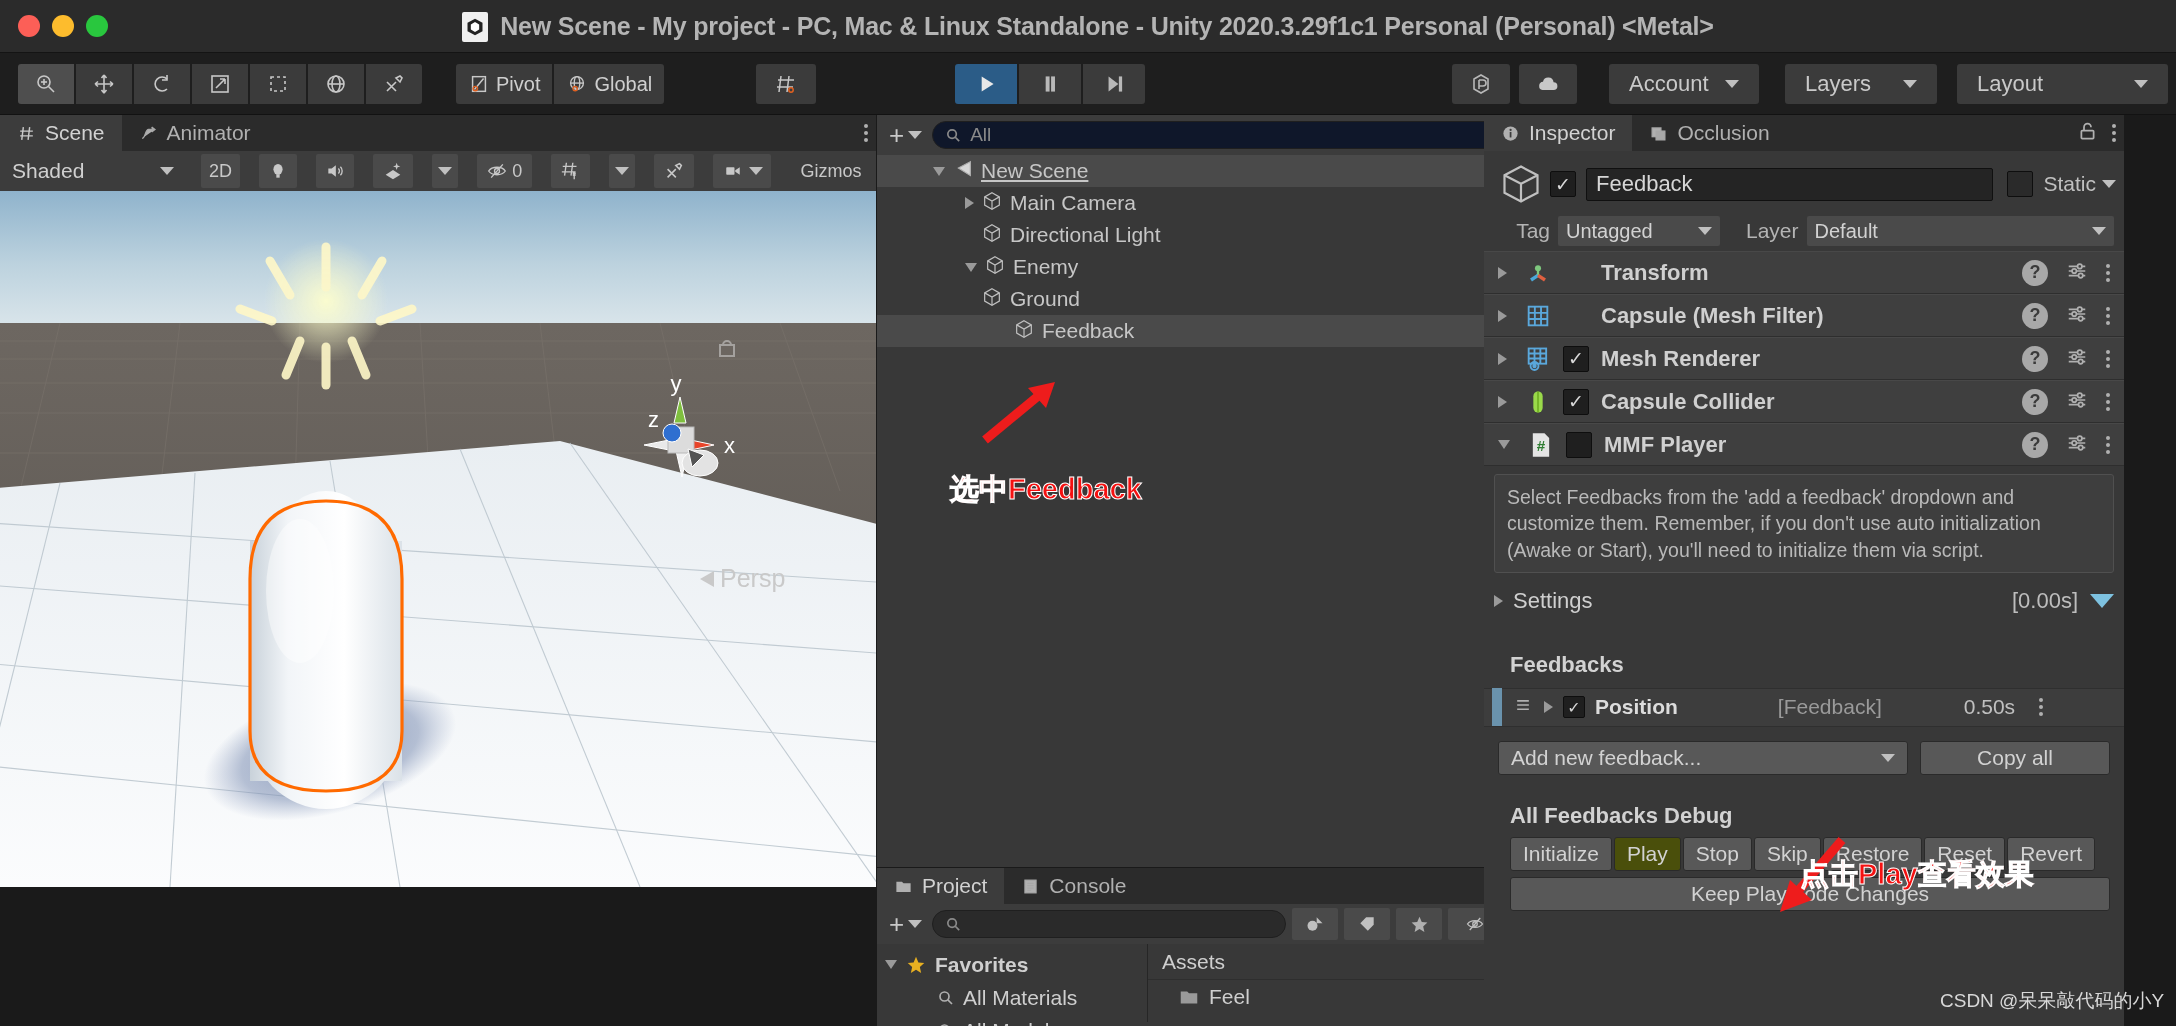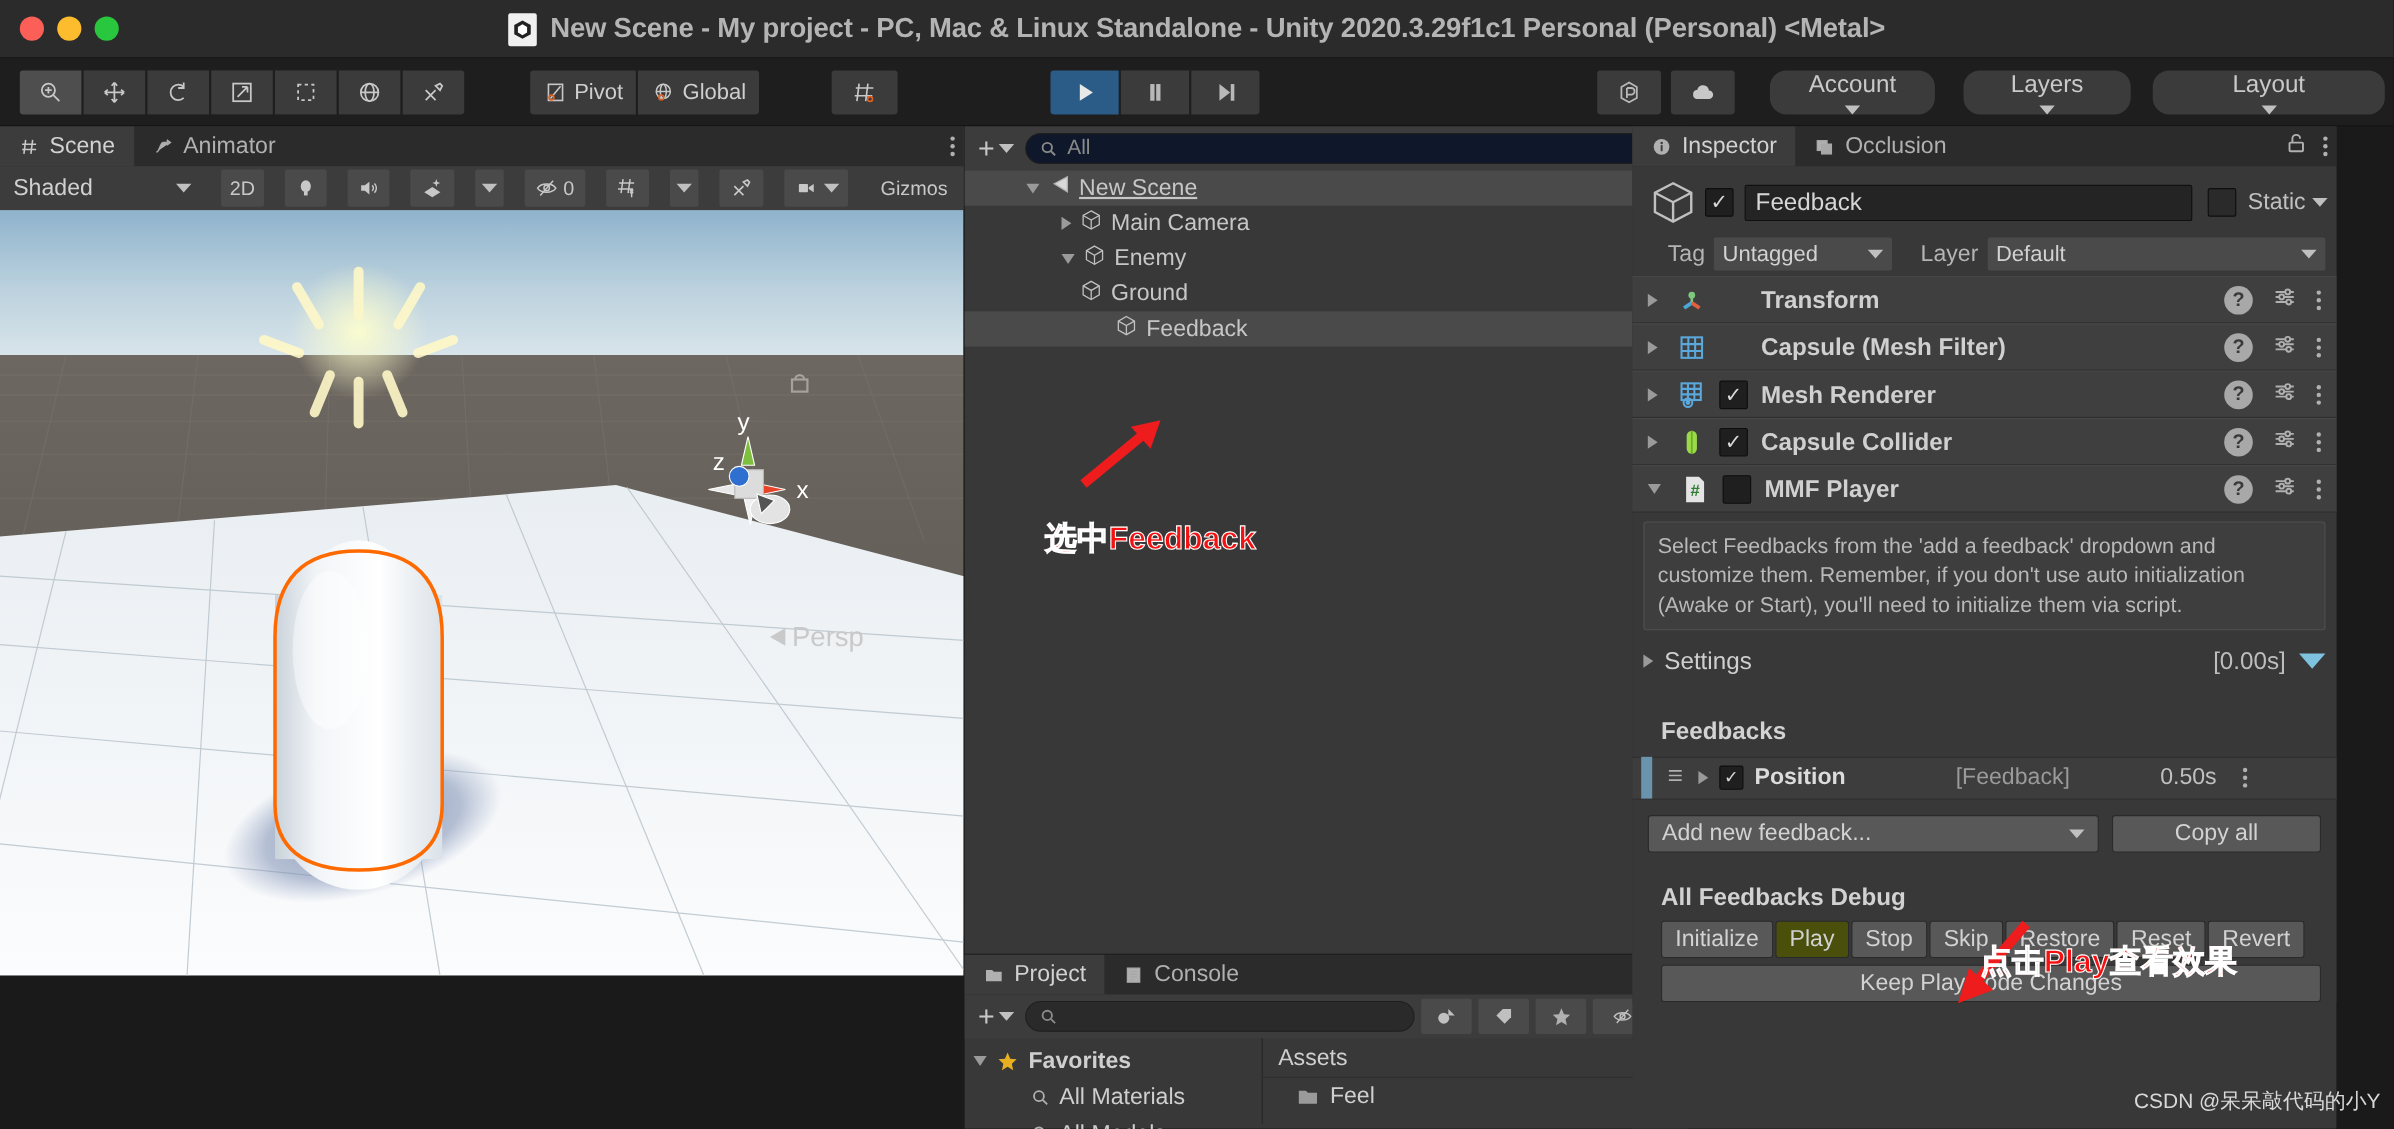--- a/index.html
+++ b/index.html
@@ -31,23 +31,23 @@
   .tgbtn:first-child{ border-radius:3px 0 0 3px;} .tgbtn:last-child{ border-radius:0 3px 3px 0;}
   .tgbtn.sel{ background:#4e4e4e;}
   .tgbtn svg{ width:24px; height:24px; stroke:#c8c8c8; fill:none; stroke-width:1.6;}
   .pvbtn { height:40px; background:#3b3b3b; display:flex; align-items:center; gap:6px;
     padding:0 12px; color:#cfcfcf; font-size:20px; }
   .playgrp { position:absolute; top:11px; height:40px; display:flex; gap:2px; }
   .playbtn { width:62px; height:40px; background:#3b3b3b; display:flex; align-items:center;
     justify-content:center; }
   .playbtn.active { background:#2b5c87; }
   .playbtn:first-child{ border-radius:3px 0 0 3px;} .playbtn:last-child{ border-radius:0 3px 3px 0;}
-  .ddbtn { position:absolute; top:11px; height:40px; background:#3b3b3b; border-radius:15px;
-    display:flex; align-items:center; justify-content:space-between; padding:0 0;
-    color:#c9c9c9; font-size:22px;flex-direction:column; }
+  .ddbtn { position:absolute; top:11px; height:40px; background:#3b3b3b; border-radius:3px;
+    display:flex; align-items:center; justify-content:space-between; padding:0 20px;
+    color:#c9c9c9; font-size:22px; }
   .caret { width:0;height:0;border-left:7px solid transparent;border-right:7px solid transparent;
     border-top:8px solid #c0c0c0; }
 
   
   .panel { position:absolute; background:#383838; }
   .ptabs { height:36px; background:#2b2b2b; display:flex; align-items:stretch; position:relative; }
   .ptab { display:flex; align-items:center; gap:9px; padding:0 17px; font-size:21px;
     color:#b0b0b0; background:transparent; }
   .ptab.active { background:#3c3c3c; color:#d2d2d2; }
   .ptab svg{ width:19px;height:19px; fill:#b0b0b0;}
@@ -191,21 +191,21 @@
           <path d="M4 12 L20 12"></path>
         </svg>
       </div>
     <div class="tgbtn">
       <svg viewBox="0 0 24 24">
           <path d="M5 19 L14 10 M5 10 L14 19 M14 6 L18 4 L20 6 L18 10 Z"></path>
         </svg>
       </div>
   </div>
 
-  <div class="tgroup" style="left:482px;justify-content:space-between;">
+  <div class="tgroup" style="left:456px;justify-content:space-between;">
     <div class="pvbtn" style="border-radius:3px 0 0 3px;">
       <svg width="22" height="22" viewBox="0 0 24 24" fill="none" stroke="#c8c8c8" stroke-width="1.6">
           <rect x="5" y="4" width="14" height="16"></rect>
           <path d="M7 18 L17 6"></path>
           <circle cx="8" cy="17" r="2.4" stroke="#e06020"></circle>
         </svg>
       <span>Pivot</span>
       </div>
     <div class="pvbtn" style="border-radius:0 3px 3px 0;">
       <svg width="22" height="22" viewBox="0 0 24 24" fill="none" stroke="#c8c8c8" stroke-width="1.5">
@@ -494,20 +494,28 @@
       </div>
       <div class="hrow" style="padding-left: 88px;">
         <span class="tri"></span>
         <span class="cube"><svg viewBox="0 0 24 24">
             <path d="M12 3 L20 7.5 L20 16.5 L12 21 L4 16.5 L4 7.5 Z"></path>
             <path d="M4 7.5 L12 12 L20 7.5 M12 12 L12 21"></path>
           </svg></span>
         <span>Main Camera</span>
       </div>
       <div class="hrow" style="padding-left: 88px;">
+        <span class="tri blank"></span>
+        <span class="cube"><svg viewBox="0 0 24 24">
+            <path d="M12 3 L20 7.5 L20 16.5 L12 21 L4 16.5 L4 7.5 Z"></path>
+            <path d="M4 7.5 L12 12 L20 7.5 M12 12 L12 21"></path>
+          </svg></span>
+        <span>Directional Light</span>
+      </div>
+      <div class="hrow" style="padding-left: 88px;">
         <span class="tri open"></span>
         <span class="cube"><svg viewBox="0 0 24 24">
             <path d="M12 3 L20 7.5 L20 16.5 L12 21 L4 16.5 L4 7.5 Z"></path>
             <path d="M4 7.5 L12 12 L20 7.5 M12 12 L12 21"></path>
           </svg></span>
         <span>Enemy</span>
       </div>
       <div class="hrow" style="padding-left: 88px;">
         <span class="tri blank"></span>
         <span class="cube"><svg viewBox="0 0 24 24">

